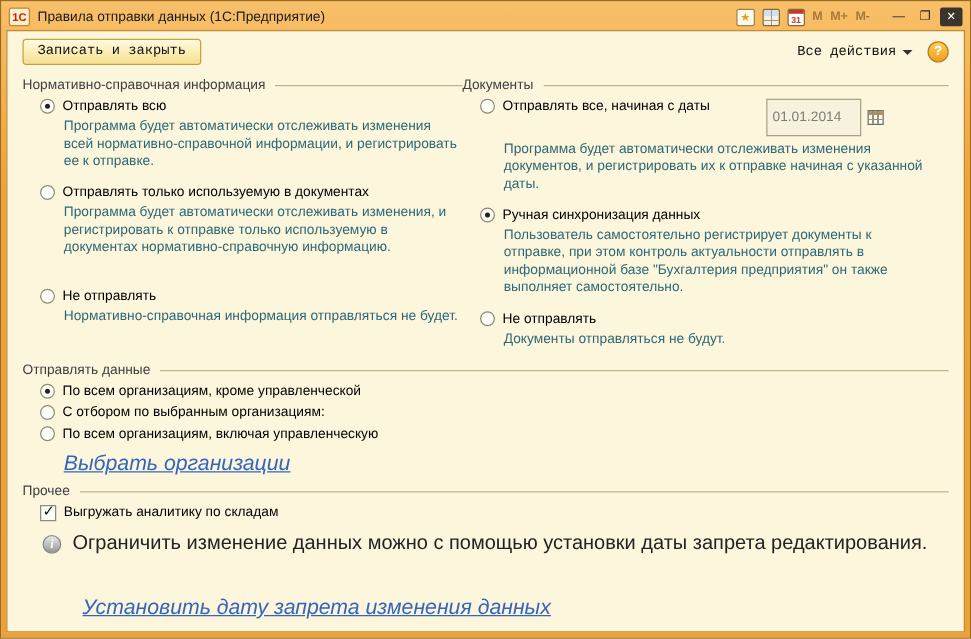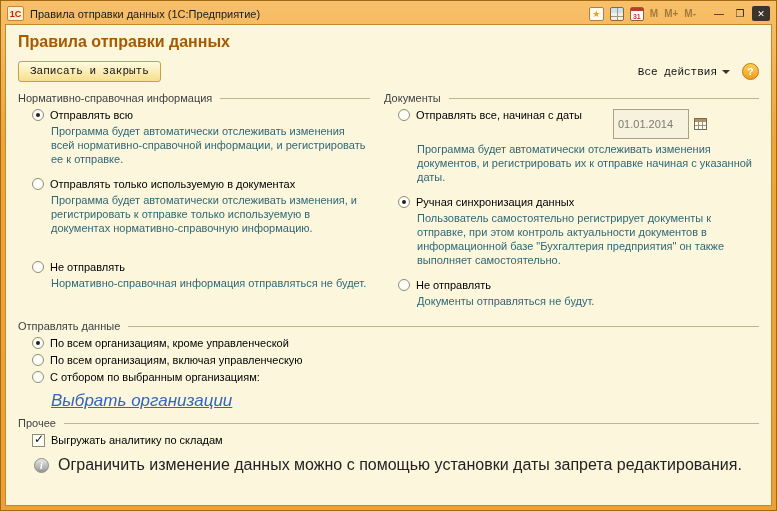--- a/index.html
+++ b/index.html
@@ -71,21 +71,21 @@
     color: #FFFFFF; font-weight: bold; font-size: 11px;
     display: flex; align-items: center; justify-content: center; margin-left: 12px;
   }
 
   
   .ghead { display: flex; align-items: center; margin: 4px 0 3px; }
   .gtitle { font-size: 11px; color: #3F3F3F; white-space: nowrap; }
   .gline { flex: 1; height: 1px; background: #BFB48E; margin-left: 8px; }
   .gbody { padding-left: 14px; }
 
-  .columns { display: flex; gap: 14px; }
+  .columns { display: flex; }
   .col-left { width: 352px; flex: none; }
   .col-right { flex: 1; min-width: 0; }
 
   .opt { display: flex; align-items: flex-start; gap: 6px; margin: 5px 0 3px; font-size: 11px; color: #000; }
   .radio { width: 12px; height: 12px; border-radius: 50%; background: #FFFEF6; border: 1px solid #8C8C7A; position: relative; flex: none; }
   .radio.on::after { content: ""; position: absolute; left: 3px; top: 3px; width: 4px; height: 4px; border-radius: 50%; background: #222; }
   .desc { font-size: 11px; color: #2E6876; line-height: 14px; margin: 2px 0 8px 19px; max-width: 340px; }
   .mh44 { min-height: 46px; }
   .mh58 { min-height: 60px; }
 
@@ -141,21 +141,20 @@
     <div class="tb-mem">М-</div>
     <div class="win-btns">
       <div class="win-btn">—</div>
       <div class="win-btn">❐</div>
       <div class="win-btn close">✕</div>
     </div>
   </div>
 
   <div class="client">
 
-    <div class="page-title">Правила отправки данных</div>
 
     <div class="cmdbar">
       <div class="btn-primary">Записать и закрыть</div>
       <div class="actions">
         <span>Все действия</span>
         <span class="caret"></span>
       </div>
       <div class="help-btn">?</div>
     </div>
 
@@ -202,21 +201,21 @@
                 <span class="grid-icon"></span>
               </span>
             </span>
           </div>
           <div class="desc mh44">Программа будет автоматически отслеживать изменения документов, и регистрировать их к отправке начиная с указанной даты.</div>
 
           <div class="opt">
             <span class="radio on"></span>
             <span>Ручная синхронизация данных</span>
           </div>
-          <div class="desc mh58">Пользователь самостоятельно регистрирует документы к отправке, при этом контроль актуальности документов в информационной базе "Бухгалтерия предприятия" он также выполняет самостоятельно.</div>
+          <div class="desc mh58">Пользователь самостоятельно регистрирует документы к отправке, при этом контроль актуальности отправлять в информационной базе "Бухгалтерия предприятия" он также выполняет самостоятельно.</div>
 
           <div class="opt">
             <span class="radio"></span>
             <span>Не отправлять</span>
           </div>
           <div class="desc">Документы отправляться не будут.</div>
         </div>
       </div>
     </div>
 
@@ -225,25 +224,25 @@
         <span class="gtitle">Отправлять данные</span>
         <span class="gline"></span>
       </div>
       <div class="gbody">
         <div class="opt">
           <span class="radio on"></span>
           <span>По всем организациям, кроме управленческой</span>
         </div>
         <div class="opt">
           <span class="radio"></span>
+          <span>С отбором по выбранным организациям:</span>
+        </div>
+        <div class="opt">
+          <span class="radio"></span>
           <span>По всем организациям, включая управленческую</span>
-        </div>
-        <div class="opt">
-          <span class="radio"></span>
-          <span>С отбором по выбранным организациям:</span>
         </div>
         <span class="link choose-link">Выбрать организации</span>
       </div>
     </div>
 
     <div>
       <div class="ghead">
         <span class="gtitle">Прочее</span>
         <span class="gline"></span>
       </div>

